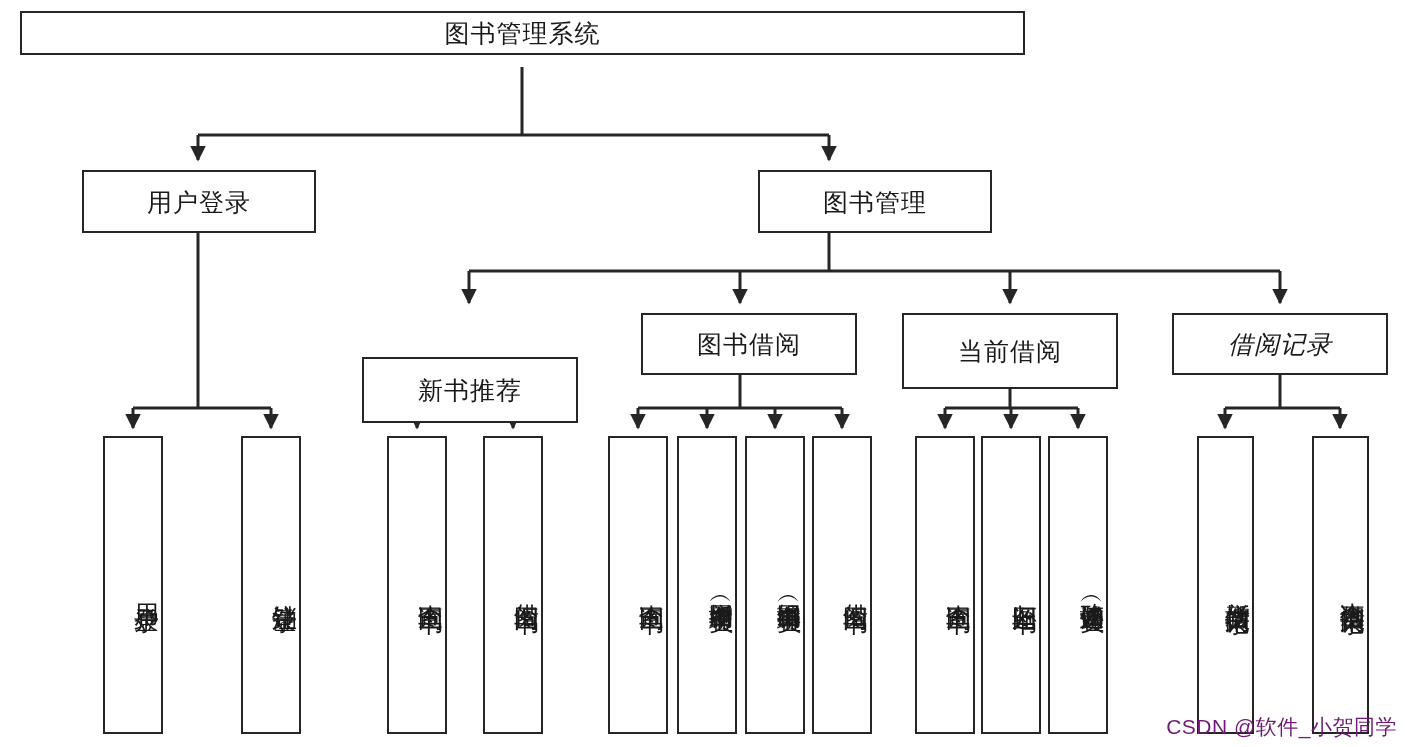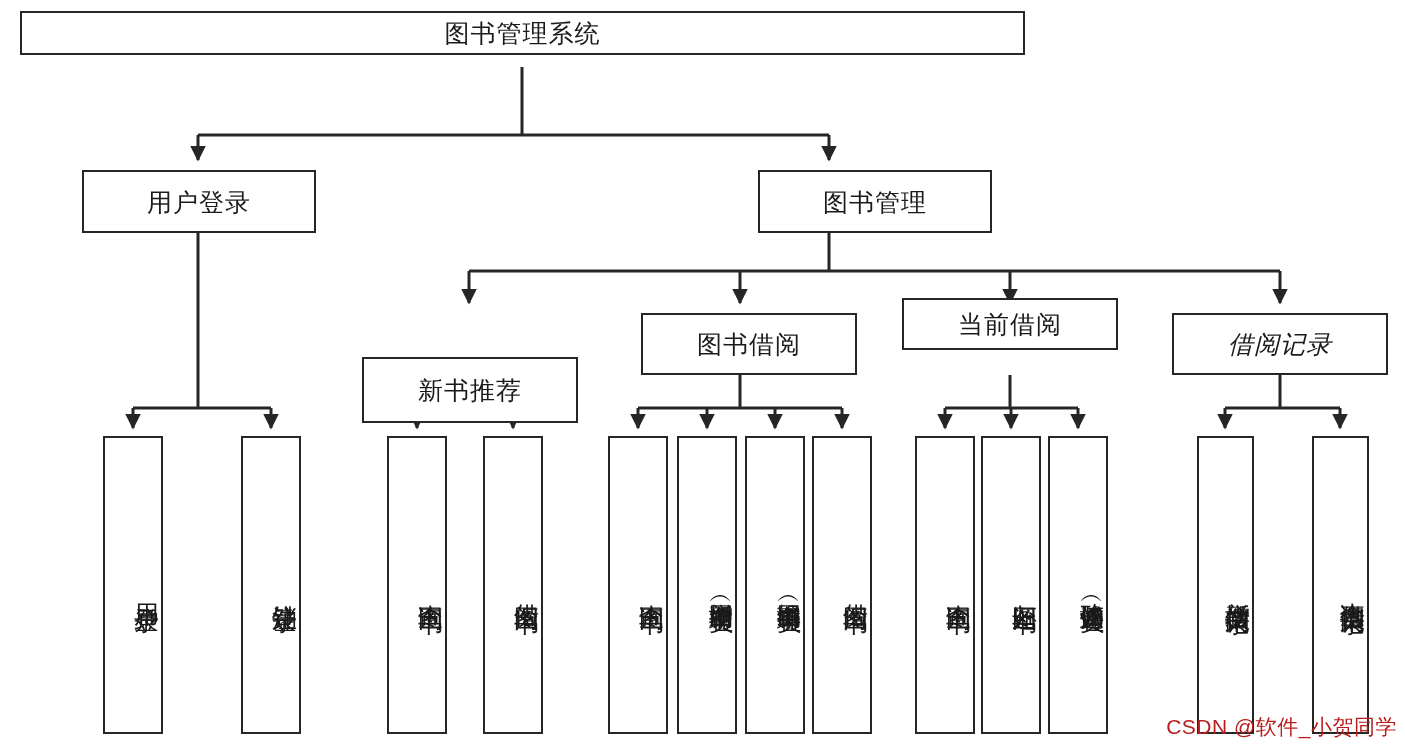--- a/index.html
+++ b/index.html
@@ -63,21 +63,21 @@
     width: 1405px;
     height: 747px;
     pointer-events: none;
   }
   
   #watermark {
     position: absolute;
     right: 8px;
     bottom: 6px;
     font-size: 21px;
-    color: #b91c1c;
+    color: #701a75;
     letter-spacing: 0.5px;
     white-space: nowrap;
     font-family: "Liberation Sans", "DejaVu Sans", sans-serif;
     text-align: center;
   }
 </style>
 </head>
 <body>
 
 <div id="diagram-canvas">
@@ -147,21 +147,21 @@
   </div>
 
   <div class="node horizontal" style="left:362px; top:313px; width:216px; height:66px;margin-top:44px;">
     <span>新书推荐</span>
   </div>
 
   <div class="node horizontal" style="left:632px; top:313px; width:216px; height:62px;margin-left:9px;">
     <span>图书借阅</span>
   </div>
 
-  <div class="node horizontal" style="left:902px; top:298px; width:216px; height:52px;">
+  <div class="node horizontal" style="left:902px; top:313px; width:216px; height:76px;">
     <span>当前借阅</span>
   </div>
 
   <div class="node horizontal" style="left:1172px; top:313px; width:216px; height:62px;font-style:italic;">
     <span>借阅记录</span>
   </div>
 
   <div class="node vertical" style="left:103px; top:436px; width:60px; height:298px;">
     <span class="vlabel">用户登录</span>
   </div>

